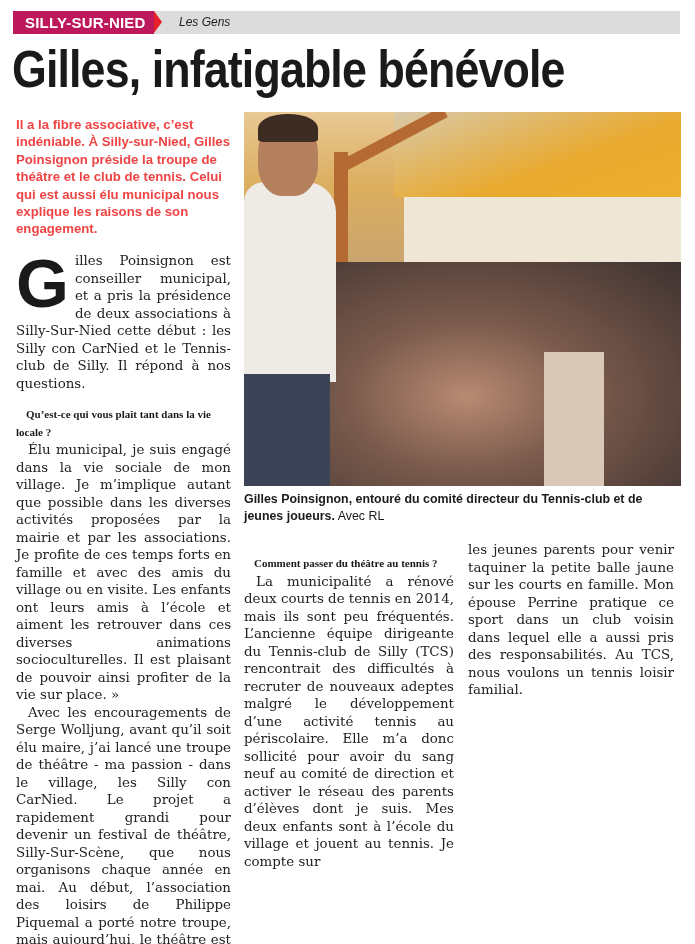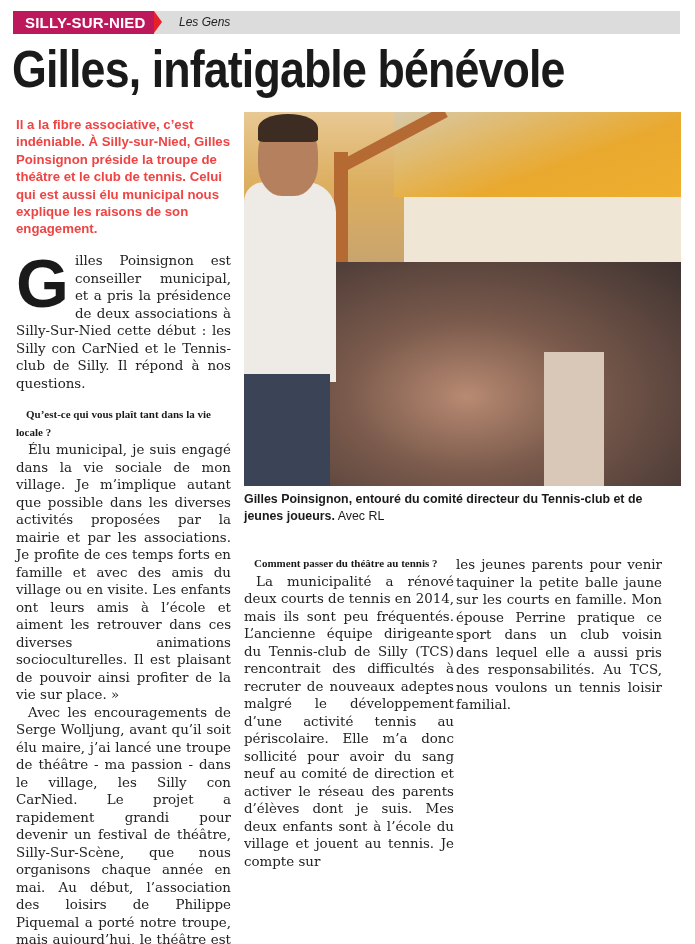--- a/index.html
+++ b/index.html
@@ -23,21 +23,21 @@
       font-weight: bold; font-size: 13.2px; line-height: 17.4px; color: #ef4444; }
 
     .col { position: absolute; font-size: 13.4px; line-height: 17.5px; text-align: justify; color: #222; }
     .col p { text-indent: 12px; hyphens: manual; }
     .col p.noindent { text-indent: 0; }
     .col h3 { font-family: "Liberation Serif", serif; font-weight: bold; font-size: 11px; line-height: 17.5px;
       text-indent: 10px; text-align: left; margin-top: 14px; color: #1a1a1a; }
 
     .col1 { left: 16px; top: 252px; width: 215px; }
     .col2 { left: 244px; top: 541px; width: 210px; }
-    .col3 { left: 456px; top: 541px; width: 206px; margin-top: 15px; }
+    .col3 { left: 468px; top: 541px; width: 206px; }
 
     .dropcap { float: left; font-family: "Liberation Sans", sans-serif; font-weight: bold; font-size: 68px;
       line-height: 58px; margin: 2px 6px 0 0; color: #1a1a1a; }
     .first-p { text-indent: 0 !important; }
 
     .photo { position: absolute; left: 244px; top: 112px; width: 437px; height: 374px; overflow: hidden;
       background: linear-gradient(180deg, #e8c894 0%, #dcae5e 20%, #c9a46e 40%, #6b5446 60%, #4a3a35 100%); }
     .photo .ceiling { position: absolute; left: 150px; top: 0; width: 287px; height: 85px;
       background: linear-gradient(160deg, #d8c9a8 0%, #e9a92e 60%, #eeae2e 100%); }
     .photo .wall { position: absolute; left: 160px; top: 85px; width: 277px; height: 130px; background: #efe6d6; }

